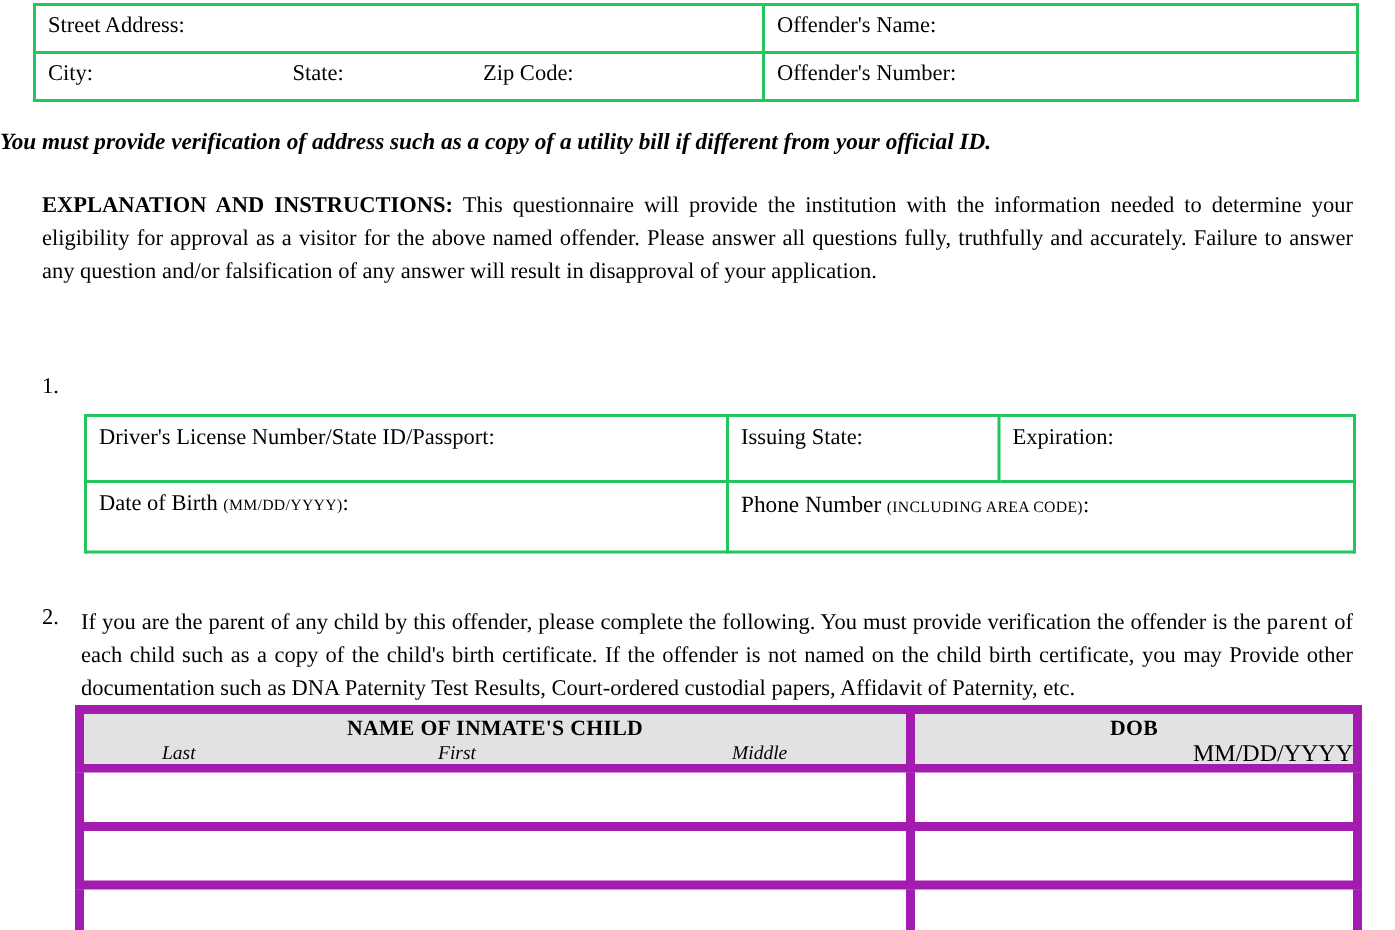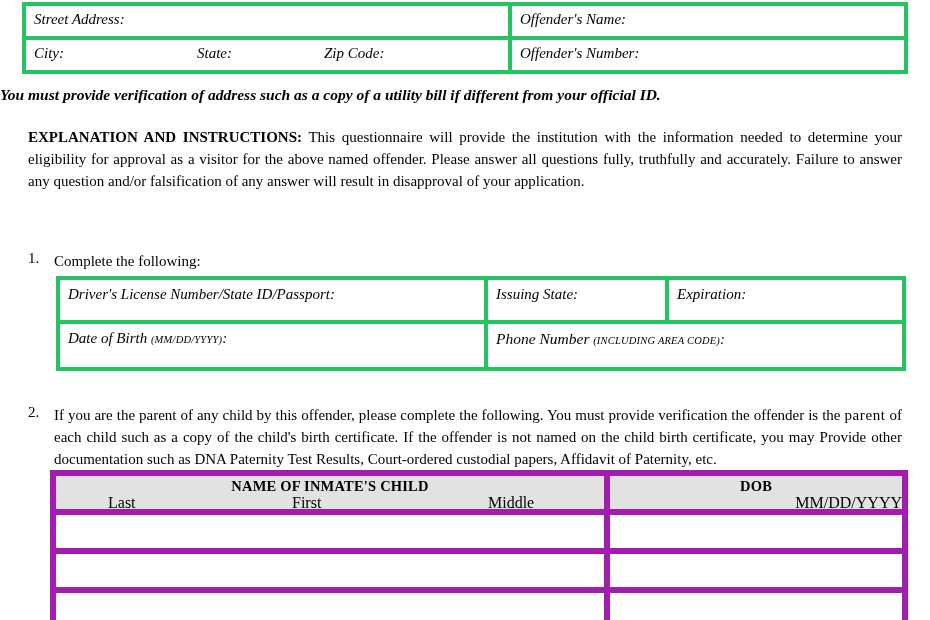--- a/index.html
+++ b/index.html
@@ -21,26 +21,25 @@
     height: 620px;
   }
 
   
   .form-table {
     border-collapse: collapse;
     table-layout: fixed;
     background: #ffffff;
   }
   .form-table td {
-    border: 4px solid #22c55e;
+    border: 2px solid #22c55e;
     vertical-align: top;
     padding: 5px 8px 4px 8px;
     font-size: 15px;
     line-height: 1.15;
-    font-style: italic;
   }
 
   
   .addr-table {
     position: absolute;
     left: 22px;
     top: 2px;
     width: 882px;
   }
   .addr-table td {
@@ -184,21 +183,22 @@
     left: 0;
     right: 0;
     text-align: center;
     font-weight: bold;
     font-size: 14.5px;
     letter-spacing: 0.2px;
   }
   .sub-lbl {
     position: absolute;
     top: 18px;
-    font-size: 16px;
+    font-size: 13px;
+    font-style: italic;
   }
   .sub-last   { left: 52px; }
   .sub-first  { left: 236px; }
   .sub-middle { left: 432px; }
   .dob-sub {
     position: absolute;
     top: 18px;
     left: 0;
     right: 0;
     text-align: right;
@@ -239,21 +239,20 @@
       </tr>
     </tbody>
   </table>
 
   <div class="notice">You must provide verification of address such as a copy of a utility bill if different from your official ID.</div>
 
   <div class="explanation"><b>EXPLANATION AND INSTRUCTIONS:</b><span> This questionnaire will provide the institution with the information needed to determine your eligibility for approval as a visitor for the above named offender.  Please answer all questions fully, truthfully and accurately.   Failure to answer any question and/or falsification of any answer will result in disapproval of your application.</span></div>
 
 
   <span class="item-num" id="item1-num">1.</span>
-  <span class="item-body" id="item1-text">Complete the following:</span>
 
   <table class="form-table lic-table">
     <colgroup>
         <col style="width:428px">
         <col style="width:181px">
         <col style="width:237px">
       </colgroup>
     <tbody>
       <tr class="lic-r1">
         <td>

